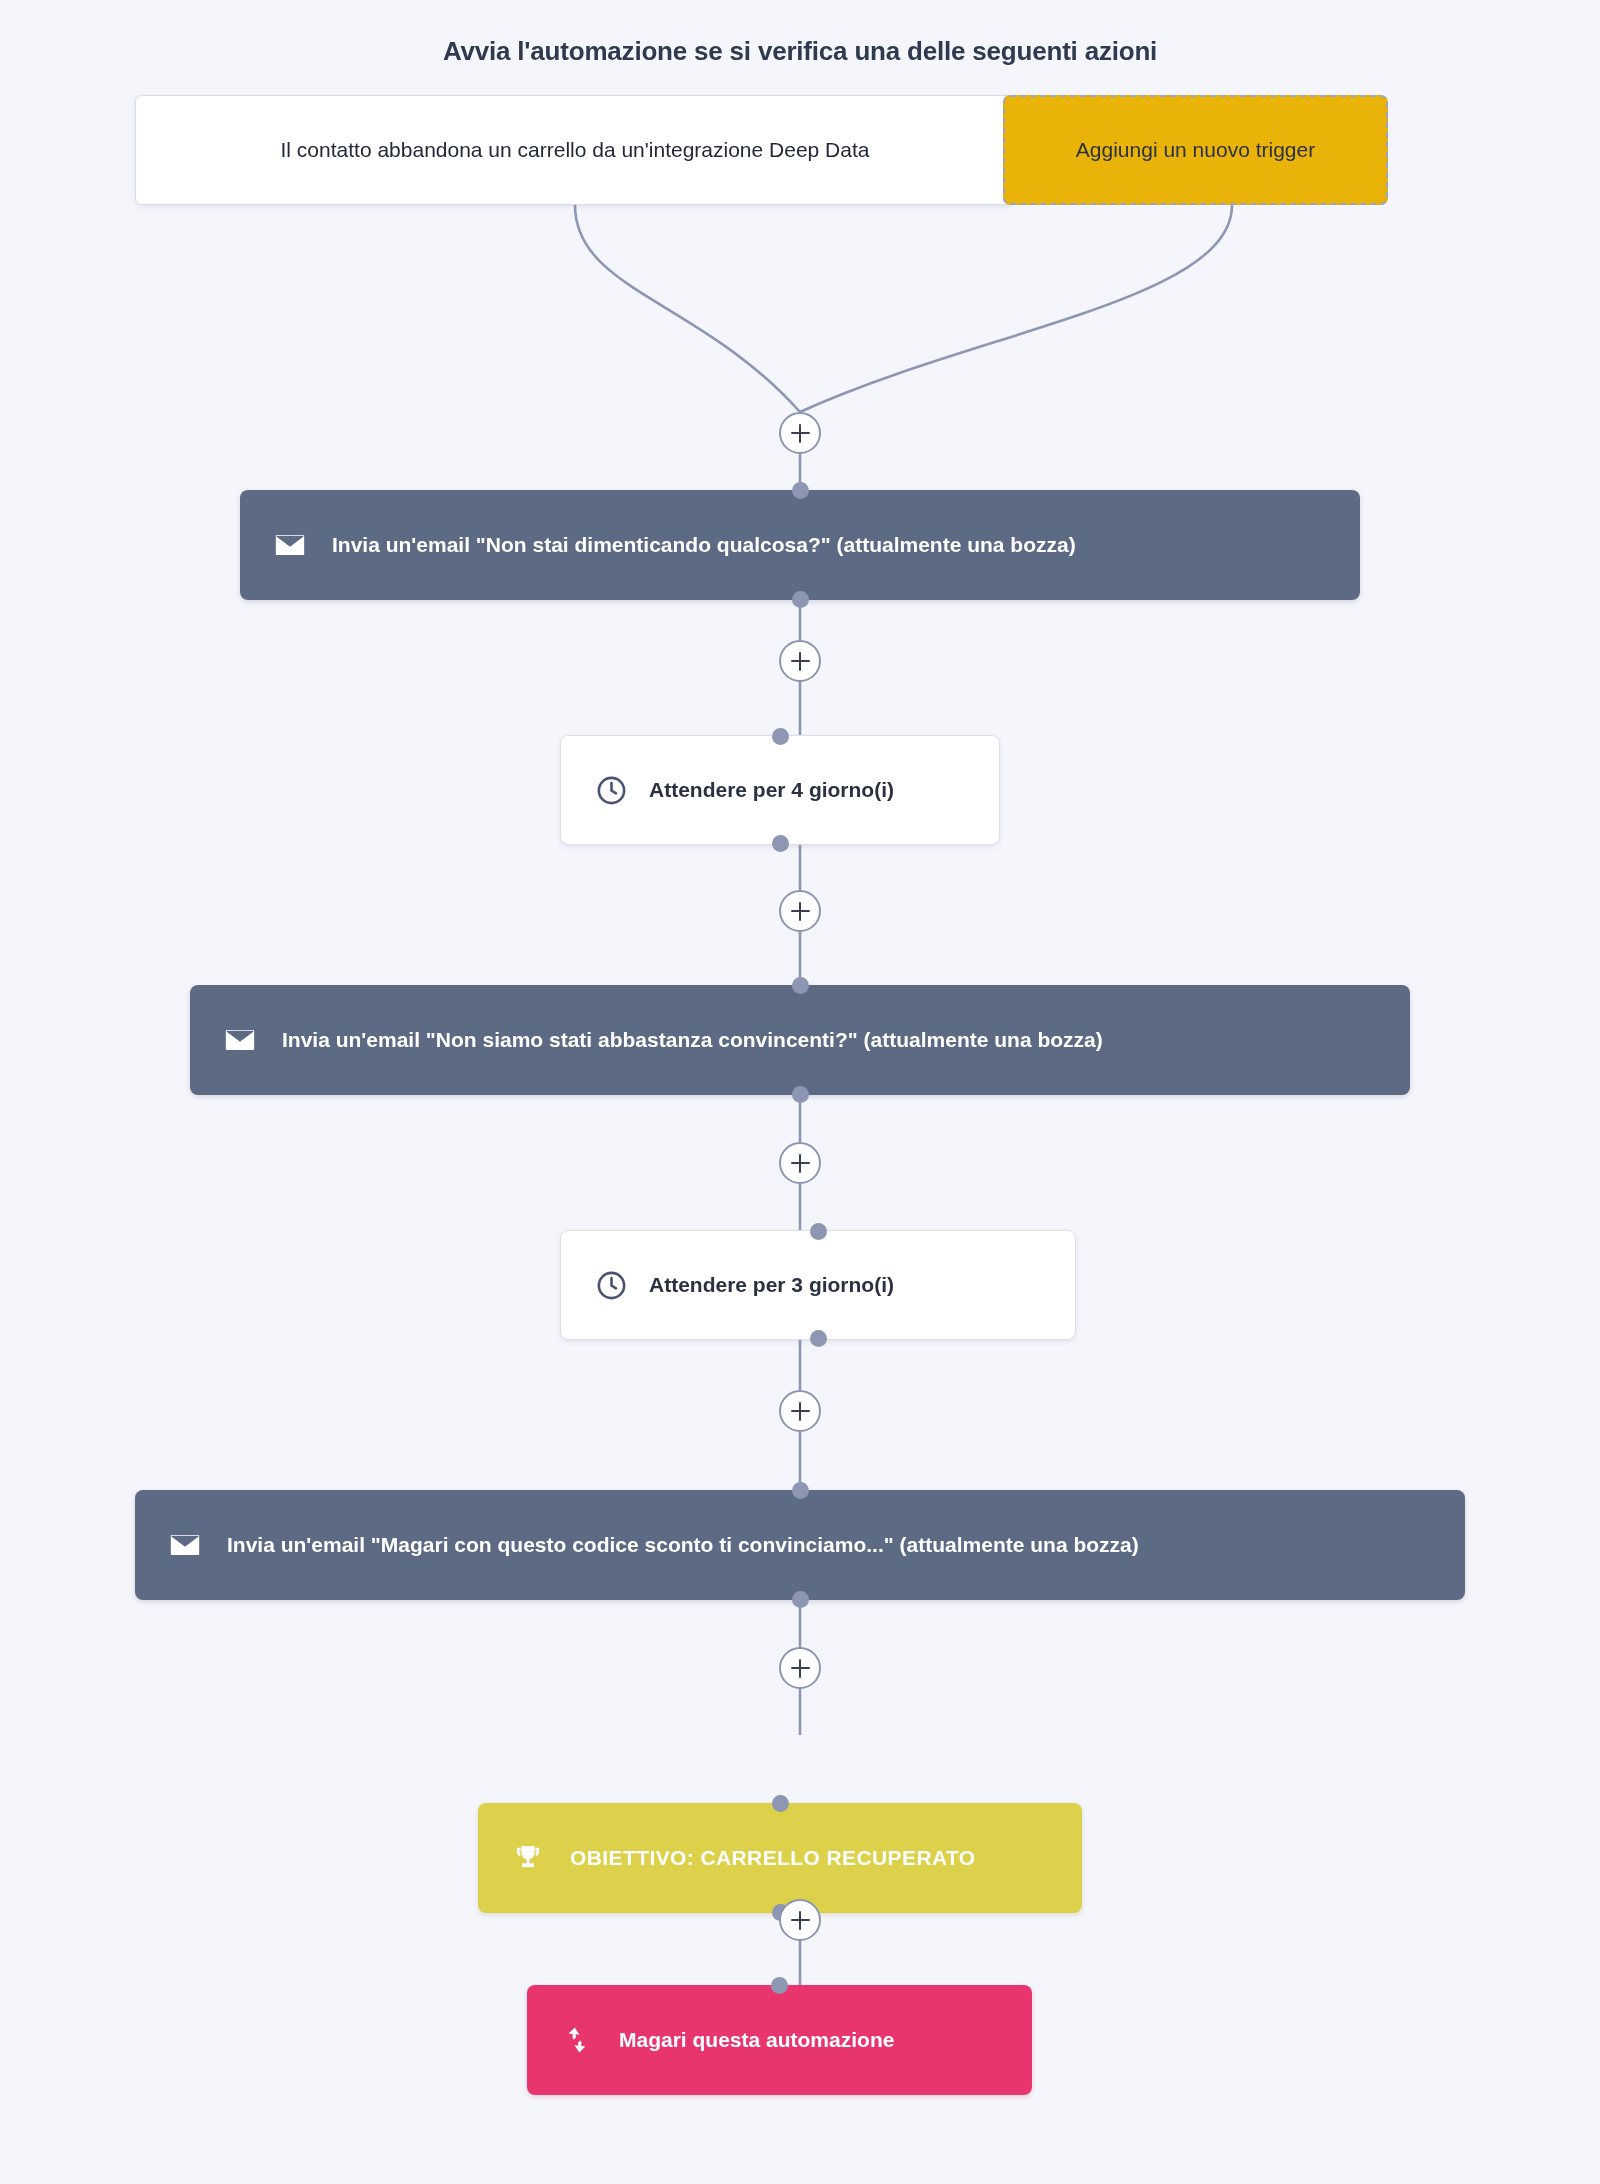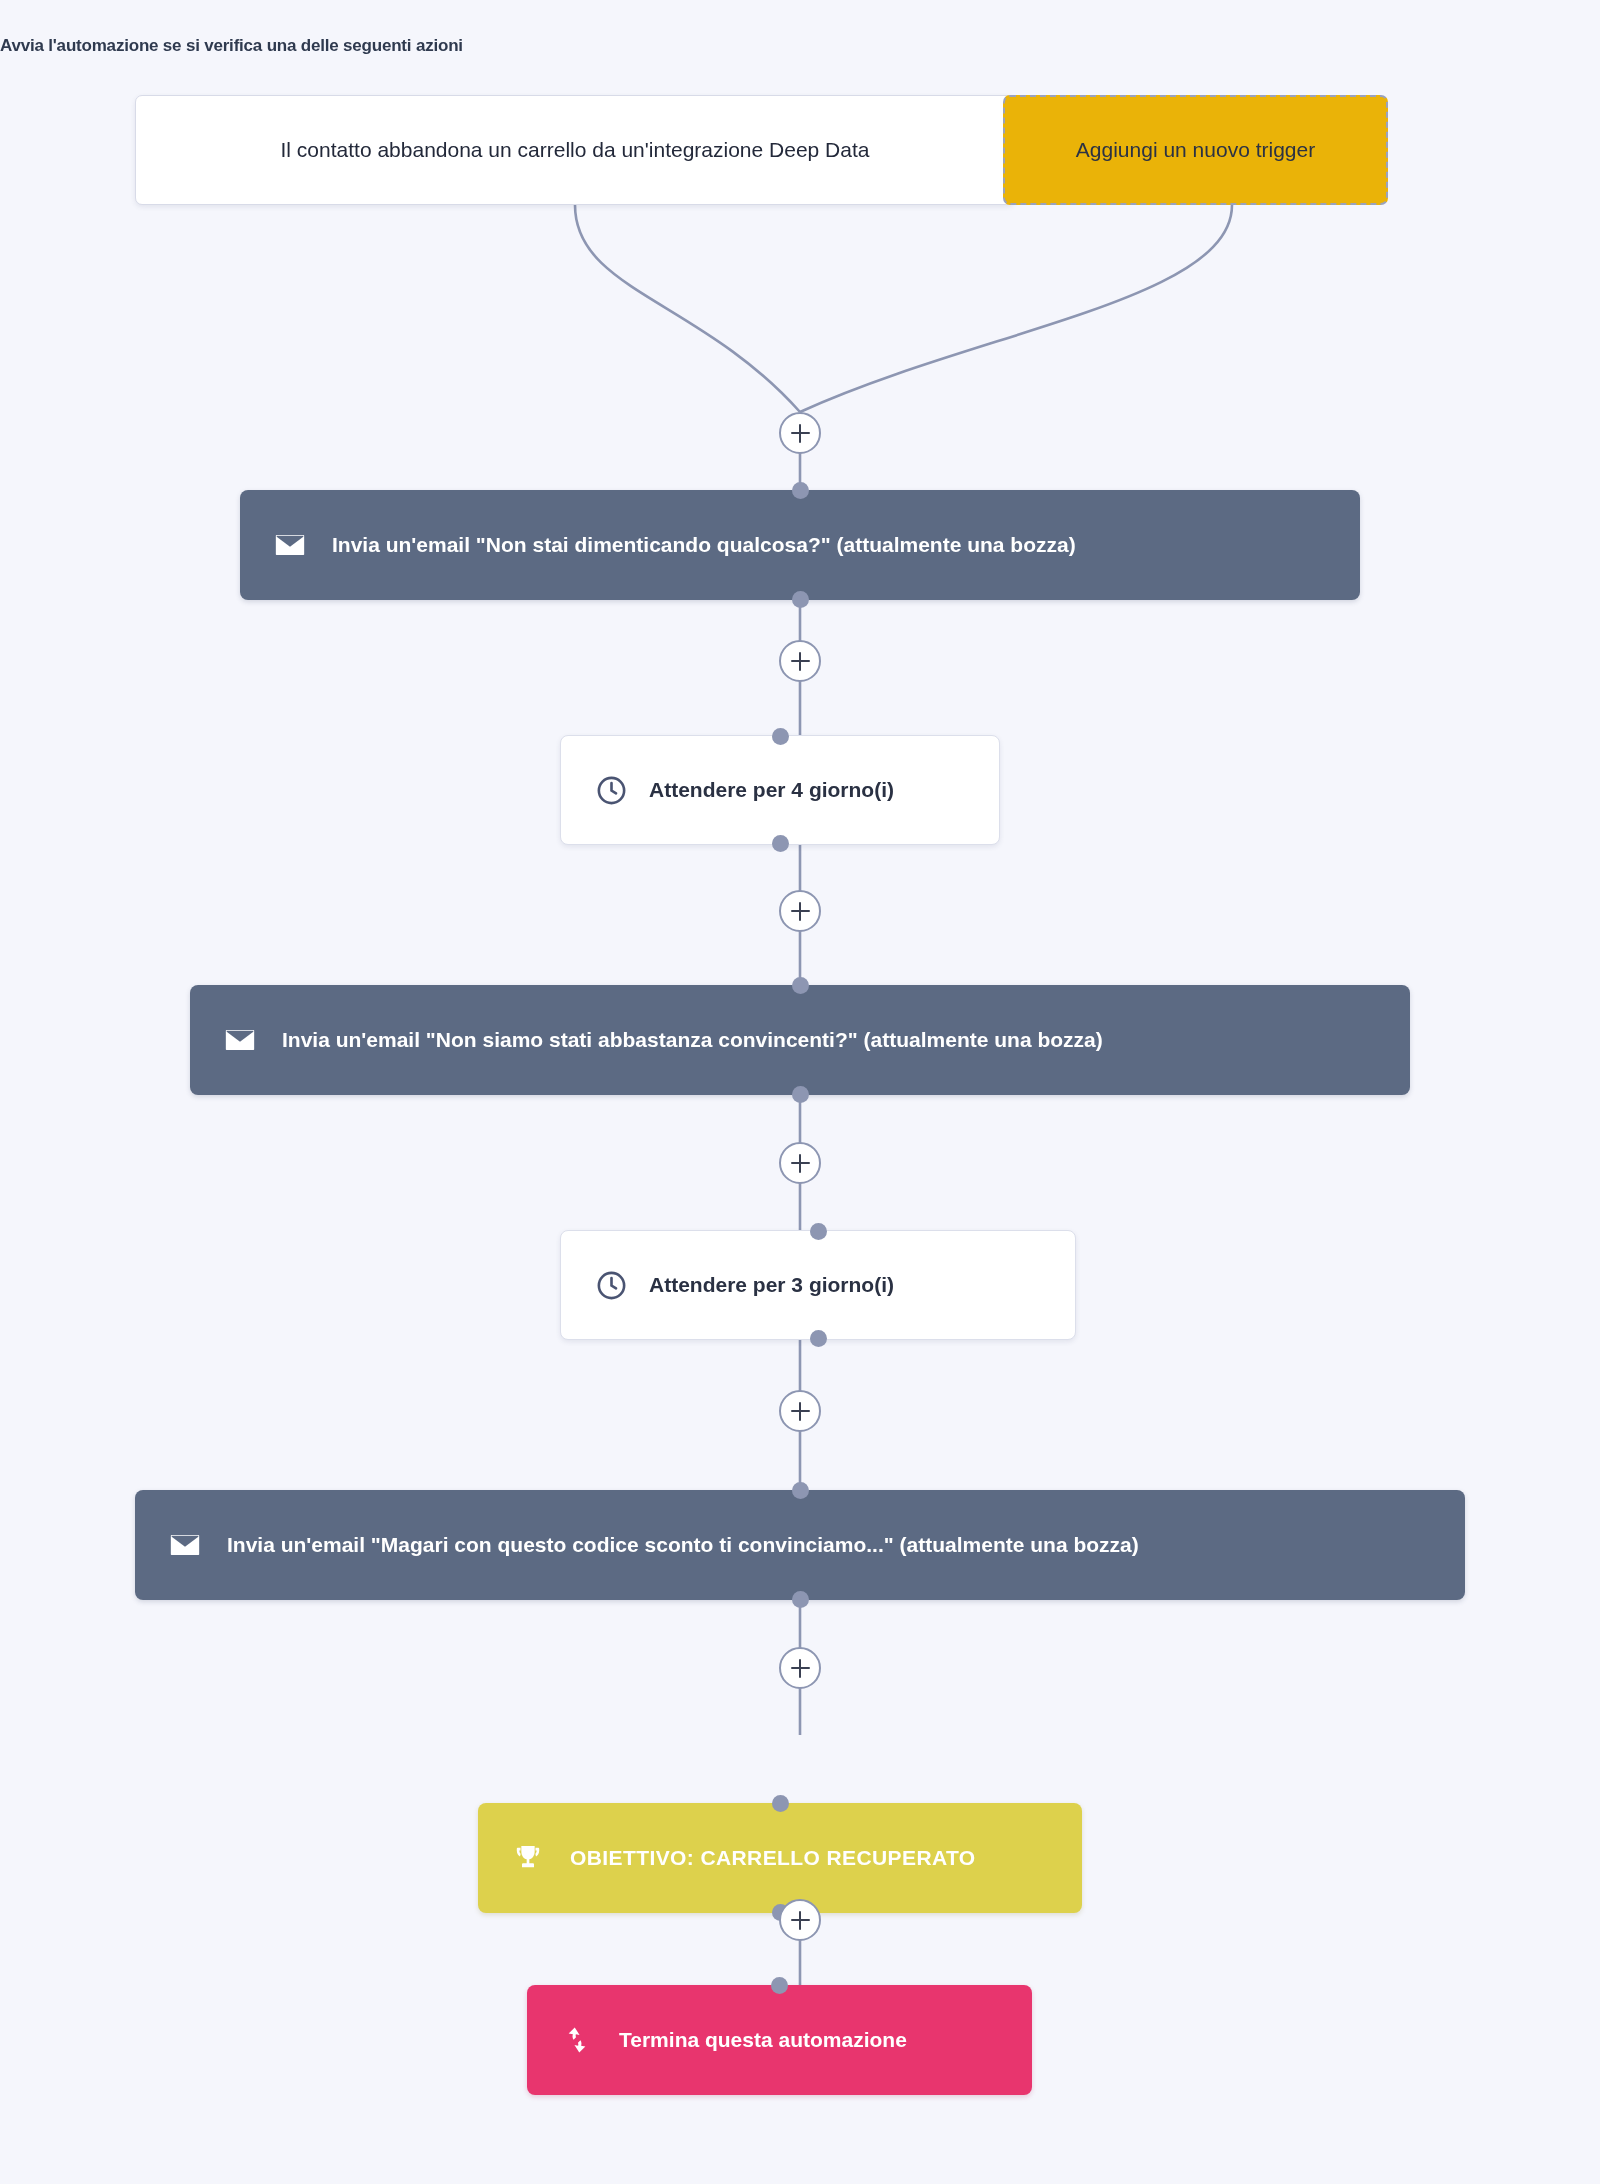--- a/index.html
+++ b/index.html
@@ -28,22 +28,22 @@
     pointer-events: none;
     z-index: 1;
   }
 
   
   .flow-title {
     position: absolute;
     top: 36px;
     left: 0;
     width: 1600px;
-    text-align: left;
-    font-size: 17px;
+    text-align: center;
+    font-size: 26px;
     font-weight: bold;
     color: #2f3a4f;
     letter-spacing: -0.2px;
     z-index: 4;
   }
 
   
   .trigger-row {
     position: absolute;
     top: 95px;
@@ -309,16 +309,16 @@
   <div class="plus-btn" style="left:800px; top:1899px;"></div>
 
   <div class="node end" style="left:527px; width:505px; top:1985px;">
     <span class="anchor top"></span>
     <span class="node-icon">
       <svg width="34" height="34" viewBox="0 0 24 24">
         <path fill="#ffffff" d="M10.4 3.2 6.1 7.4l3 .5c-.5 1.5-.3 2.8.5 4l1.7-1.9c-.3-.7-.3-1.4-.1-2.1l2.6.5-3.4-5.2z"></path>
         <path fill="#ffffff" d="M13.6 20.8l4.3-4.2-3-.5c.5-1.5.3-2.8-.5-4l-1.7 1.9c.3.7.3 1.4.1 2.1l-2.6-.5 3.4 5.2z"></path>
       </svg>
     </span>
-    <span class="node-label">Termina questa automazione</span>
+    <span class="node-label">Magari questa automazione</span>
   </div>
 
 </div>
 
 </body></html>

